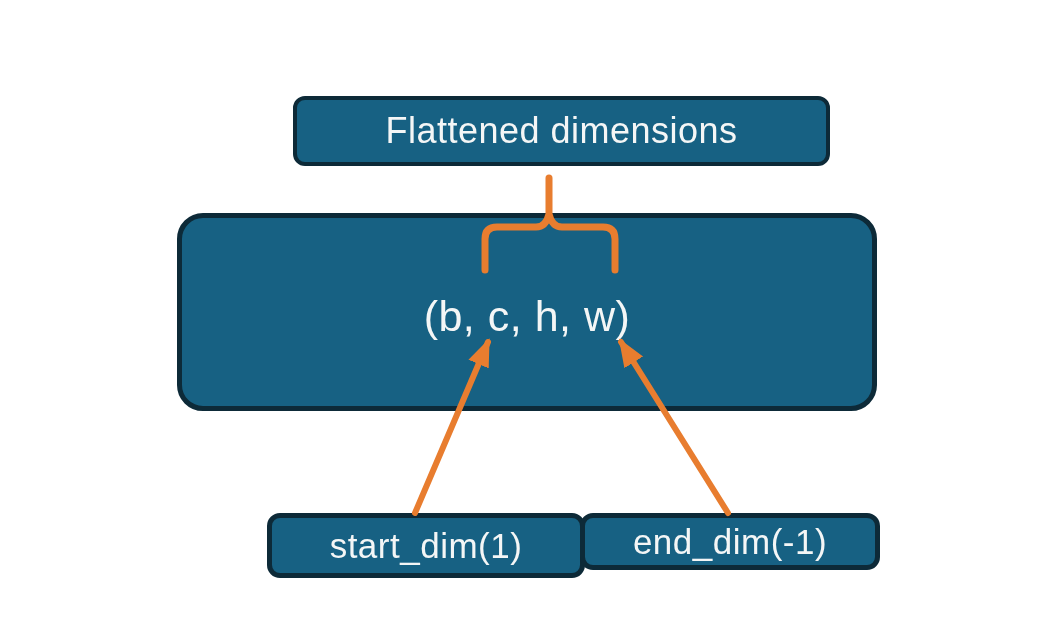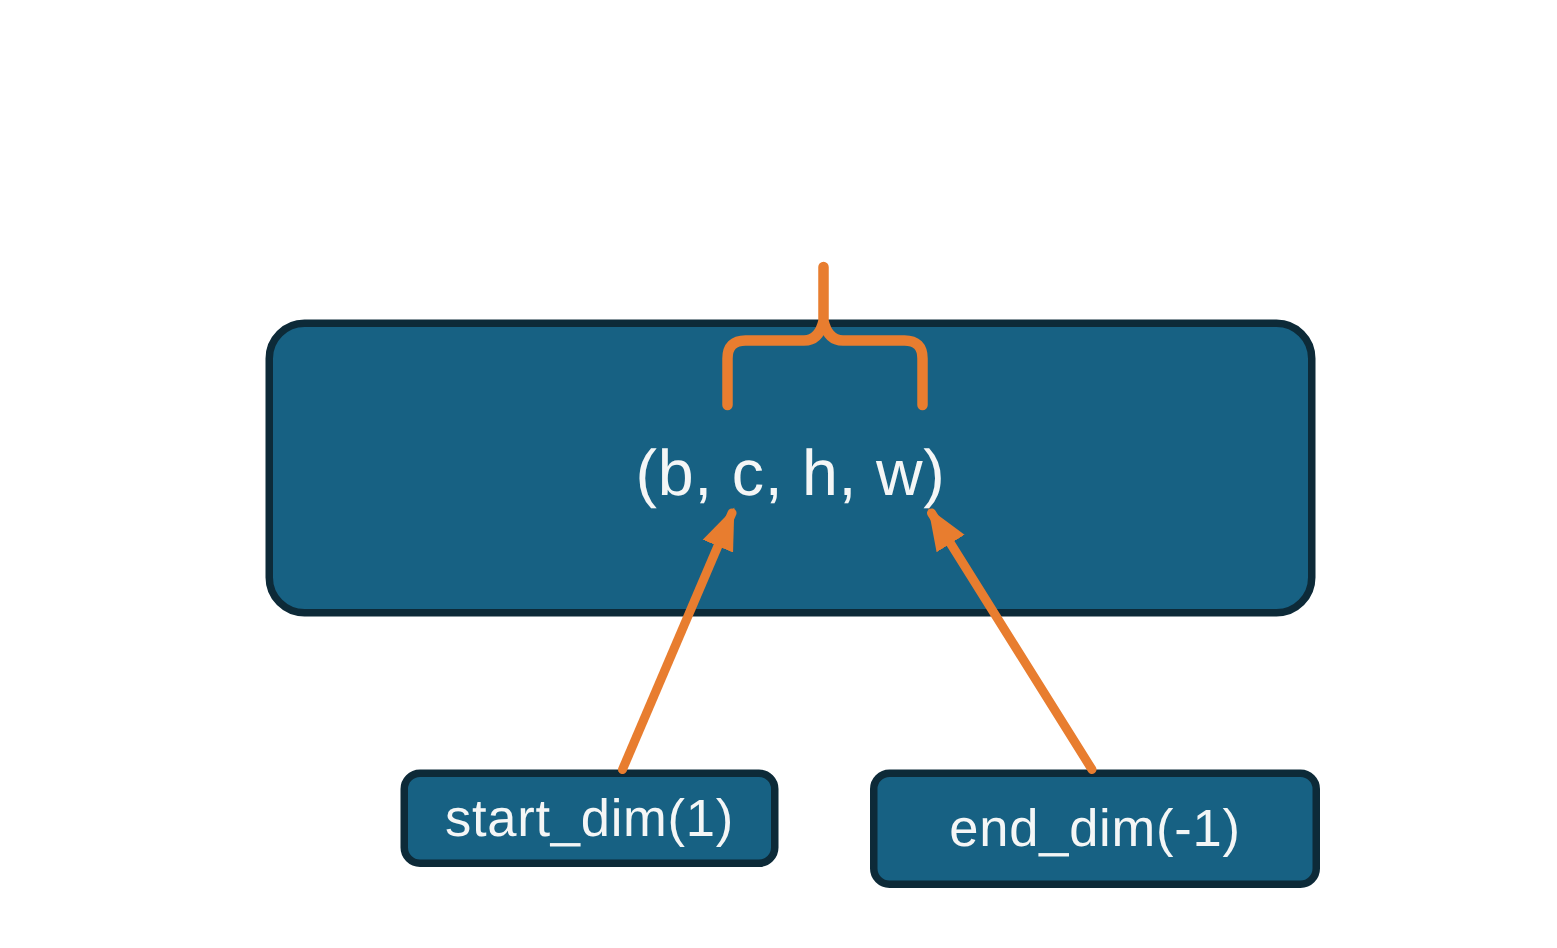--- a/index.html
+++ b/index.html
@@ -38,26 +38,26 @@
   }
   .main-box {
     left: 177px; top: 213px; width: 700px; height: 198px;
     border-radius: 26px;
     font-size: 43px;
   }
   .main-box .box-label {
     margin-top: 8px; 
   }
   .start-box {
-    left: 267px; top: 513px; width: 252px; height: 65px;
+    left: 267px; top: 513px; width: 318px; height: 65px;
     border-radius: 13px;
     font-size: 35px;
   }
   .end-box {
-    left: 580px; top: 513px; width: 300px; height: 79px;
+    left: 580px; top: 513px; width: 300px; height: 57px;
     border-radius: 13px;
     font-size: 35px;
     text-align: right;
   }
   .box-label {
     white-space: nowrap;
     letter-spacing: 0.5px;
   }
   svg.overlay {
     position: absolute;
@@ -74,20 +74,23 @@
   }
   .brace { stroke-width: 7; }
   .arrow-shaft { stroke-width: 6; }
   .arrow-head { fill: var(--accent-orange, #e87d2f); }
 </style>
 </head>
 <body>
 
 <div class="canvas">
 
+  <div class="box top-box">
+    <span class="box-label">Flattened dimensions</span>
+  </div>
 
   <div class="box main-box">
     <span class="box-label">(b, c, h, w)</span>
   </div>
 
   <div class="box start-box">
     <span class="box-label">start_dim(1)</span>
   </div>
 
   <div class="box end-box">

